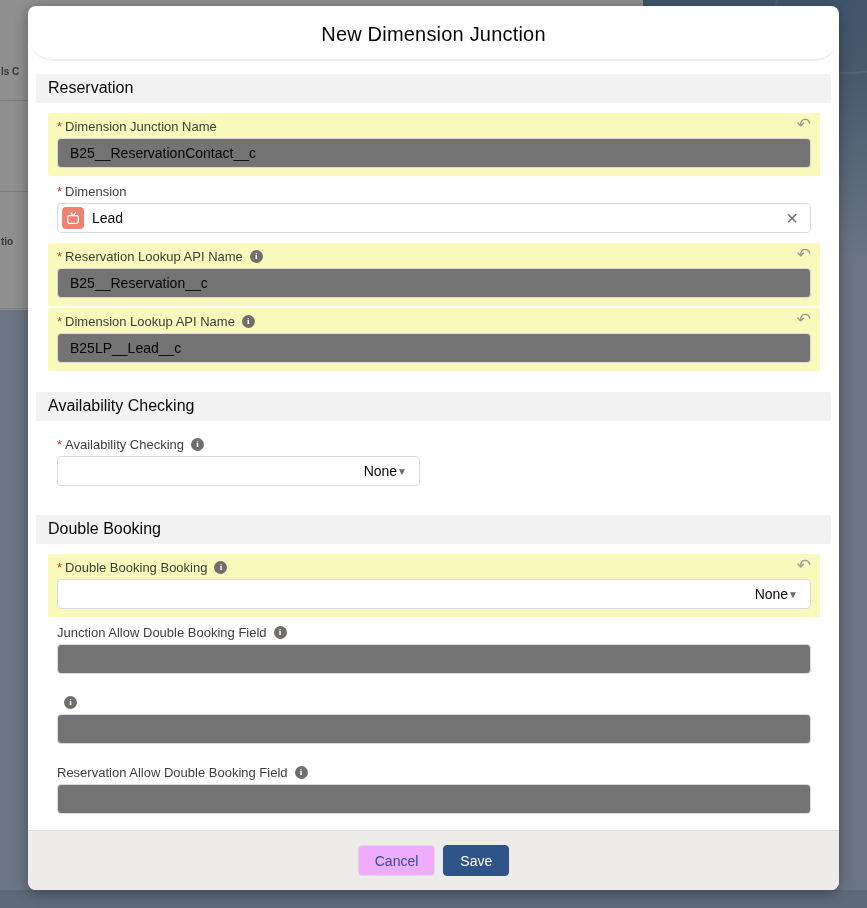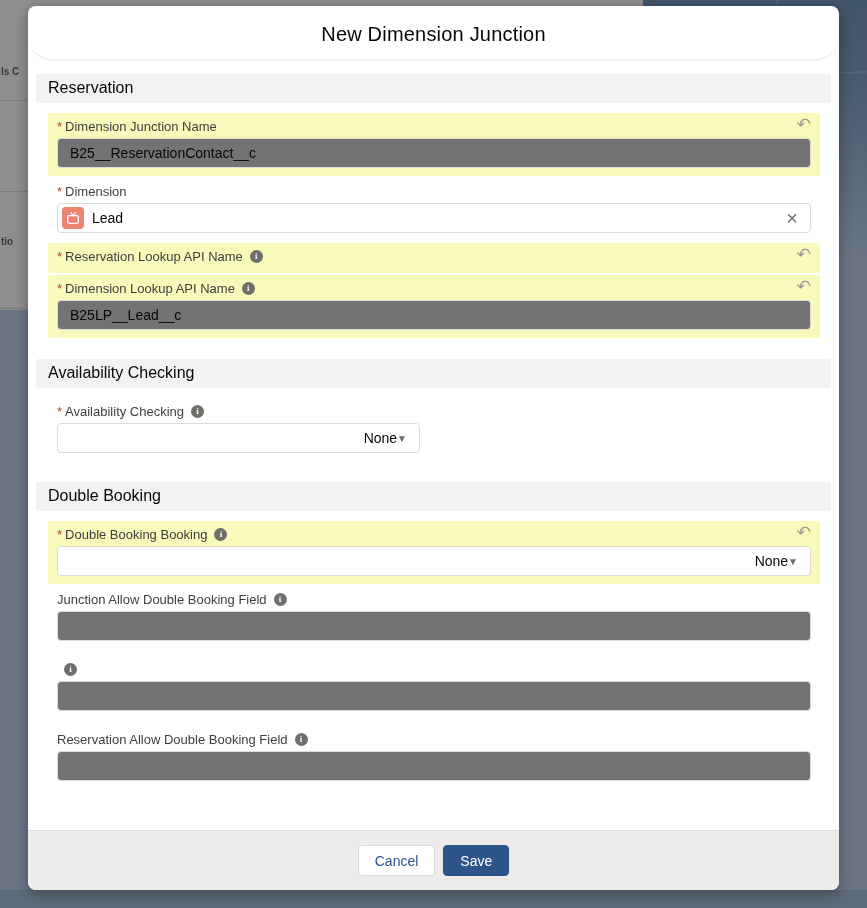--- a/index.html
+++ b/index.html
@@ -66,21 +66,21 @@
   .clear-x { margin-left:auto; color:#706e6b; font-size:20px; line-height:20px;
     cursor:pointer; }
   .select { justify-content:flex-end; }
   .select .caret { color:#6b6b6b; font-size:10px; }
   .select.narrow { width:363px; }
 
   .modal-footer { height:60px; background:#edeceb; border-top:1px solid #e0dfde;
     display:flex; align-items:center; justify-content:center; gap:8px; }
   .btn { height:31px; border-radius:4px; font-size:14px; padding:0 16px;
     cursor:pointer; font-family:"Liberation Sans",sans-serif; }
-  .btn-neutral { background:#ffffff; border:1px solid #dddbda; color:#2e548a; }
+  .btn-neutral { background:#f0abfc; border:1px solid #dddbda; color:#2e548a; }
   .btn-brand { background:#2e548a; border:1px solid #2e548a; color:#fff; }
 </style>
 </head>
 <body>
 
 <div class="bg-navy"></div>
 <div class="bg-left">
   <div class="bg-frag" style="top:66px;">ls C</div>
   <div class="bg-line" style="top:100px;"></div>
   <div class="bg-line" style="top:191px;"></div>
@@ -127,20 +127,21 @@
           </div>
         </div>
 
         <div class="field hl">
           <span class="undo-icon">↶</span>
           <div class="label-row">
             <span class="req">*</span>
             <span>Reservation Lookup API Name</span>
             <span class="info-icon">i</span>
           </div>
+          <input class="txt" type="text" value="B25__Reservation__c" style="">
         </div>
 
         <div class="field hl">
           <span class="undo-icon">↶</span>
           <div class="label-row">
             <span class="req">*</span>
             <span>Dimension Lookup API Name</span>
             <span class="info-icon">i</span>
           </div>
           <input class="txt" type="text" value="B25LP__Lead__c" style="">

